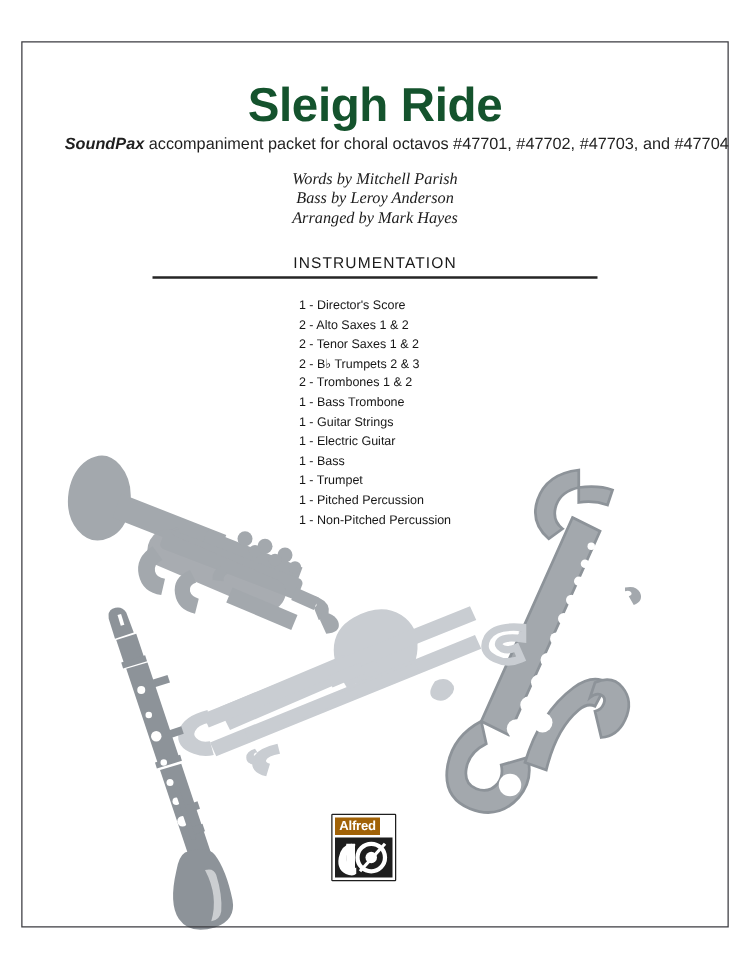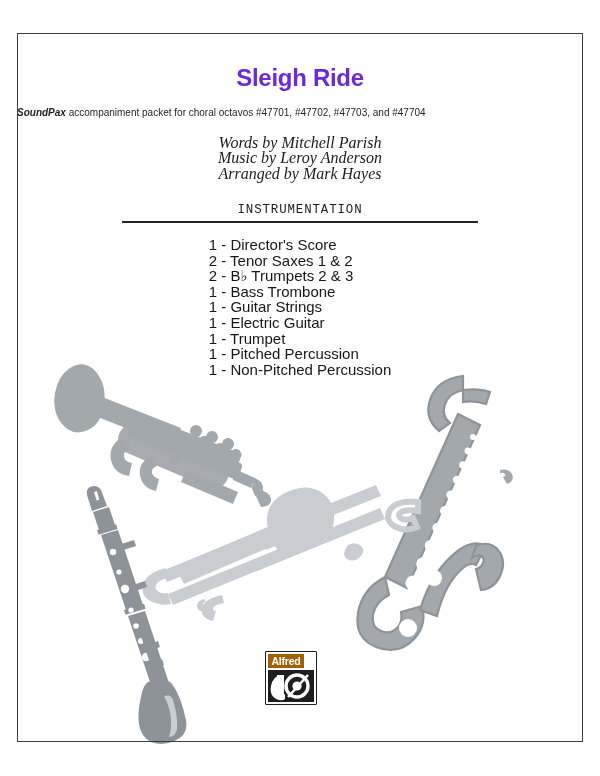--- a/index.html
+++ b/index.html
@@ -52,69 +52,69 @@
     height: 709px;
     box-sizing: border-box;
   }
 
   .title {
     position: absolute;
     top: 31px;
     left: 0;
     width: 100%;
     text-align: center;
-    font-size: 24px;
+    font-size: 38px;
     font-weight: bold;
     letter-spacing: -0.3px;
-    color: #6d28d9;
+    color: #14532d;
     font-family: "Liberation Sans", sans-serif;
   }
 
   .subtitle {
     position: absolute;
     top: 74px;
     left: 0;
     width: 100%;
-    text-align: left;
-    font-size: 10px;
+    text-align: right;
+    font-size: 13px;
     color: #1f1f1f;
     font-family: "Liberation Sans", sans-serif;
     white-space: nowrap;
   }
   .subtitle .brand {
     font-weight: bold;
     font-style: italic;
   }
 
   .credits {
     position: absolute;
     top: 102px;
     left: 0;
     width: 100%;
     text-align: center;
   }
   .credits .credit-line {
     font-family: "Liberation Serif", serif;
     font-style: italic;
-    font-size: 16px;
+    font-size: 13px;
     color: #1c1c1c;
     line-height: 15.4px;
     white-space: nowrap;
   }
 
   .section-heading {
     position: absolute;
     top: 170px;
     left: 0;
     width: 100%;
     text-align: center;
     font-size: 12.4px;
     letter-spacing: 0.9px;
     color: #1a1a1a;
-    font-family: Liberation Mono, monospace;
+    font-family: Liberation Sans, sans-serif;
   }
 
   .rule {
     position: absolute;
     top: 188px;
     left: 105px;
     width: 356px;
     height: 2px;
     background: #262626;
   }
@@ -124,21 +124,21 @@
     top: 204px;
     left: 0;
     width: 100%;
     text-align: center;
   }
   .instrument-list .inner {
     display: inline-block;
     text-align: left;
   }
   .instrument-list .item {
-    font-size: 15px;
+    font-size: 10px;
     line-height: 15.6px;
     color: #171717;
     white-space: nowrap;
     font-family: "Liberation Sans", sans-serif;
   }
 
   
   .logo {
     position: absolute;
     left: 265px;
@@ -329,35 +329,38 @@
   <div class="content">
 
     <div class="title">Sleigh Ride</div>
 
     <div class="subtitle">
       <span class="brand">SoundPax</span><span> accompaniment packet for choral octavos #47701, #47702, #47703, and #47704</span>
     </div>
 
     <div class="credits">
       <div class="credit-line">Words by Mitchell Parish</div>
-      <div class="credit-line">Music by Leroy Anderson</div>
+      <div class="credit-line">Bass by Leroy Anderson</div>
       <div class="credit-line">Arranged by Mark Hayes</div>
     </div>
 
     <div class="section-heading">INSTRUMENTATION</div>
     <div class="rule"></div>
 
     <div class="instrument-list">
       <div class="inner">
         <div class="item"><span>1</span><span> - </span><span>Director's Score</span></div>
+        <div class="item"><span>2</span><span> - </span><span>Alto Saxes 1 &amp; 2</span></div>
         <div class="item"><span>2</span><span> - </span><span>Tenor Saxes 1 &amp; 2</span></div>
         <div class="item"><span>2</span><span> - </span><span>B♭ Trumpets 2 &amp; 3</span></div>
+        <div class="item"><span>2</span><span> - </span><span>Trombones 1 &amp; 2</span></div>
         <div class="item"><span>1</span><span> - </span><span>Bass Trombone</span></div>
         <div class="item"><span>1</span><span> - </span><span>Guitar Strings</span></div>
         <div class="item"><span>1</span><span> - </span><span>Electric Guitar</span></div>
+        <div class="item"><span>1</span><span> - </span><span>Bass</span></div>
         <div class="item"><span>1</span><span> - </span><span>Trumpet</span></div>
         <div class="item"><span>1</span><span> - </span><span>Pitched Percussion</span></div>
         <div class="item"><span>1</span><span> - </span><span>Non-Pitched Percussion</span></div>
       </div>
     </div>
   </div>
 
   <div class="logo">
     <div class="logo-box"></div>
     <div class="logo-word">Alfred</div>

